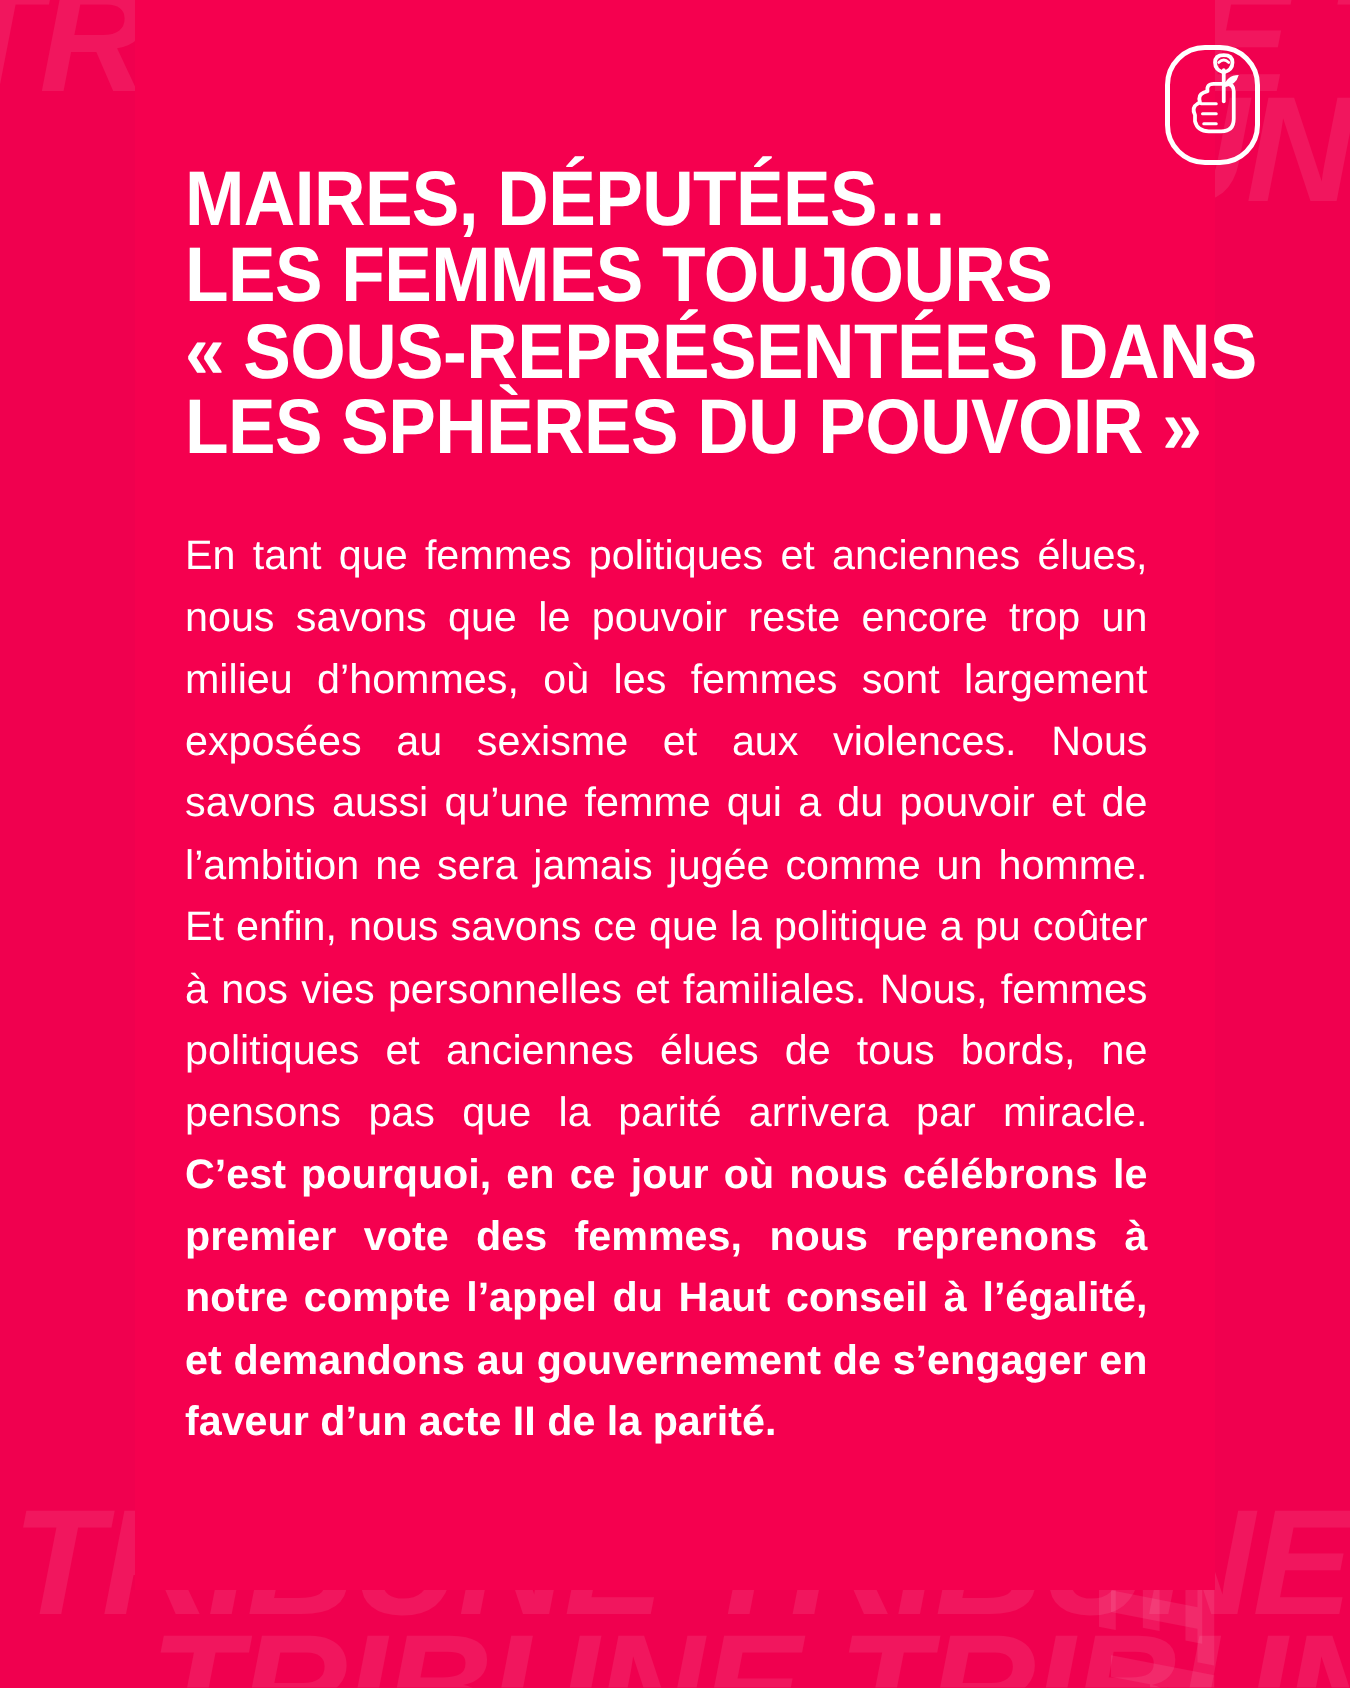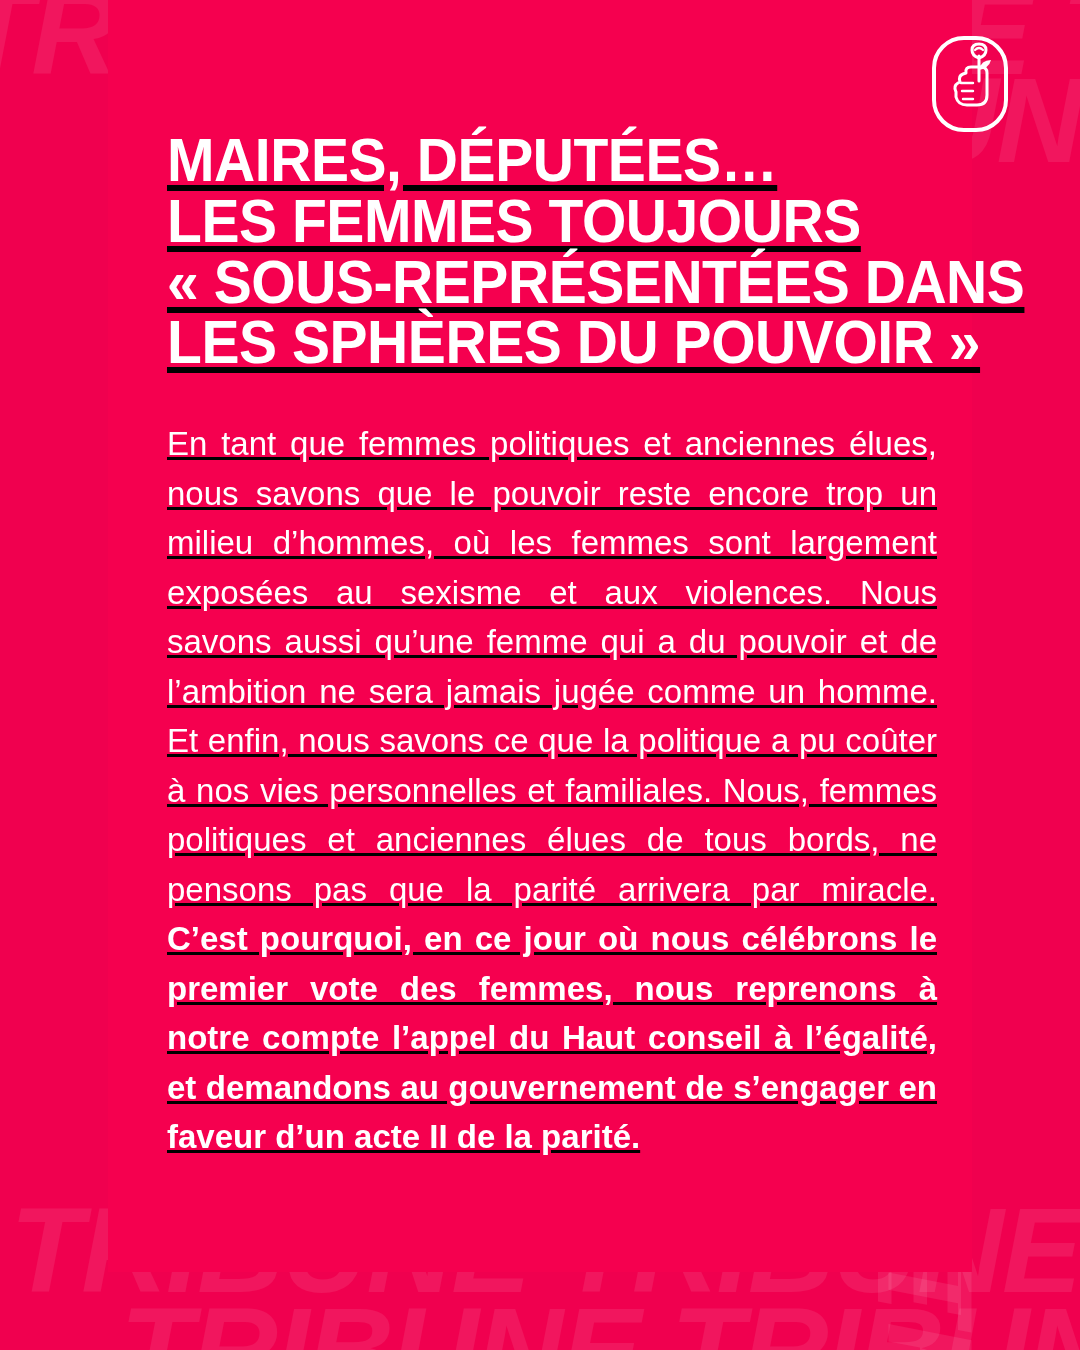--- a/index.html
+++ b/index.html
@@ -65,25 +65,24 @@
     top: 36px;
     width: 76px;
     height: 96px;
     z-index: 3;
   }
   .logo svg { display: block; width: 100%; height: 100%; }
 
   
   .content {
     position: absolute;
-    left: 167px;
+    left: 148px;
     top: 130px;
     width: 770px;
     z-index: 2;
-    text-decoration: underline;
   }
 
   .headline {
     font-family: "Liberation Sans", sans-serif;
     font-weight: 700;
     font-size: 62px;
     line-height: 0.98;
     letter-spacing: -0.5px;
     color: #ffffff;
     text-transform: uppercase;

